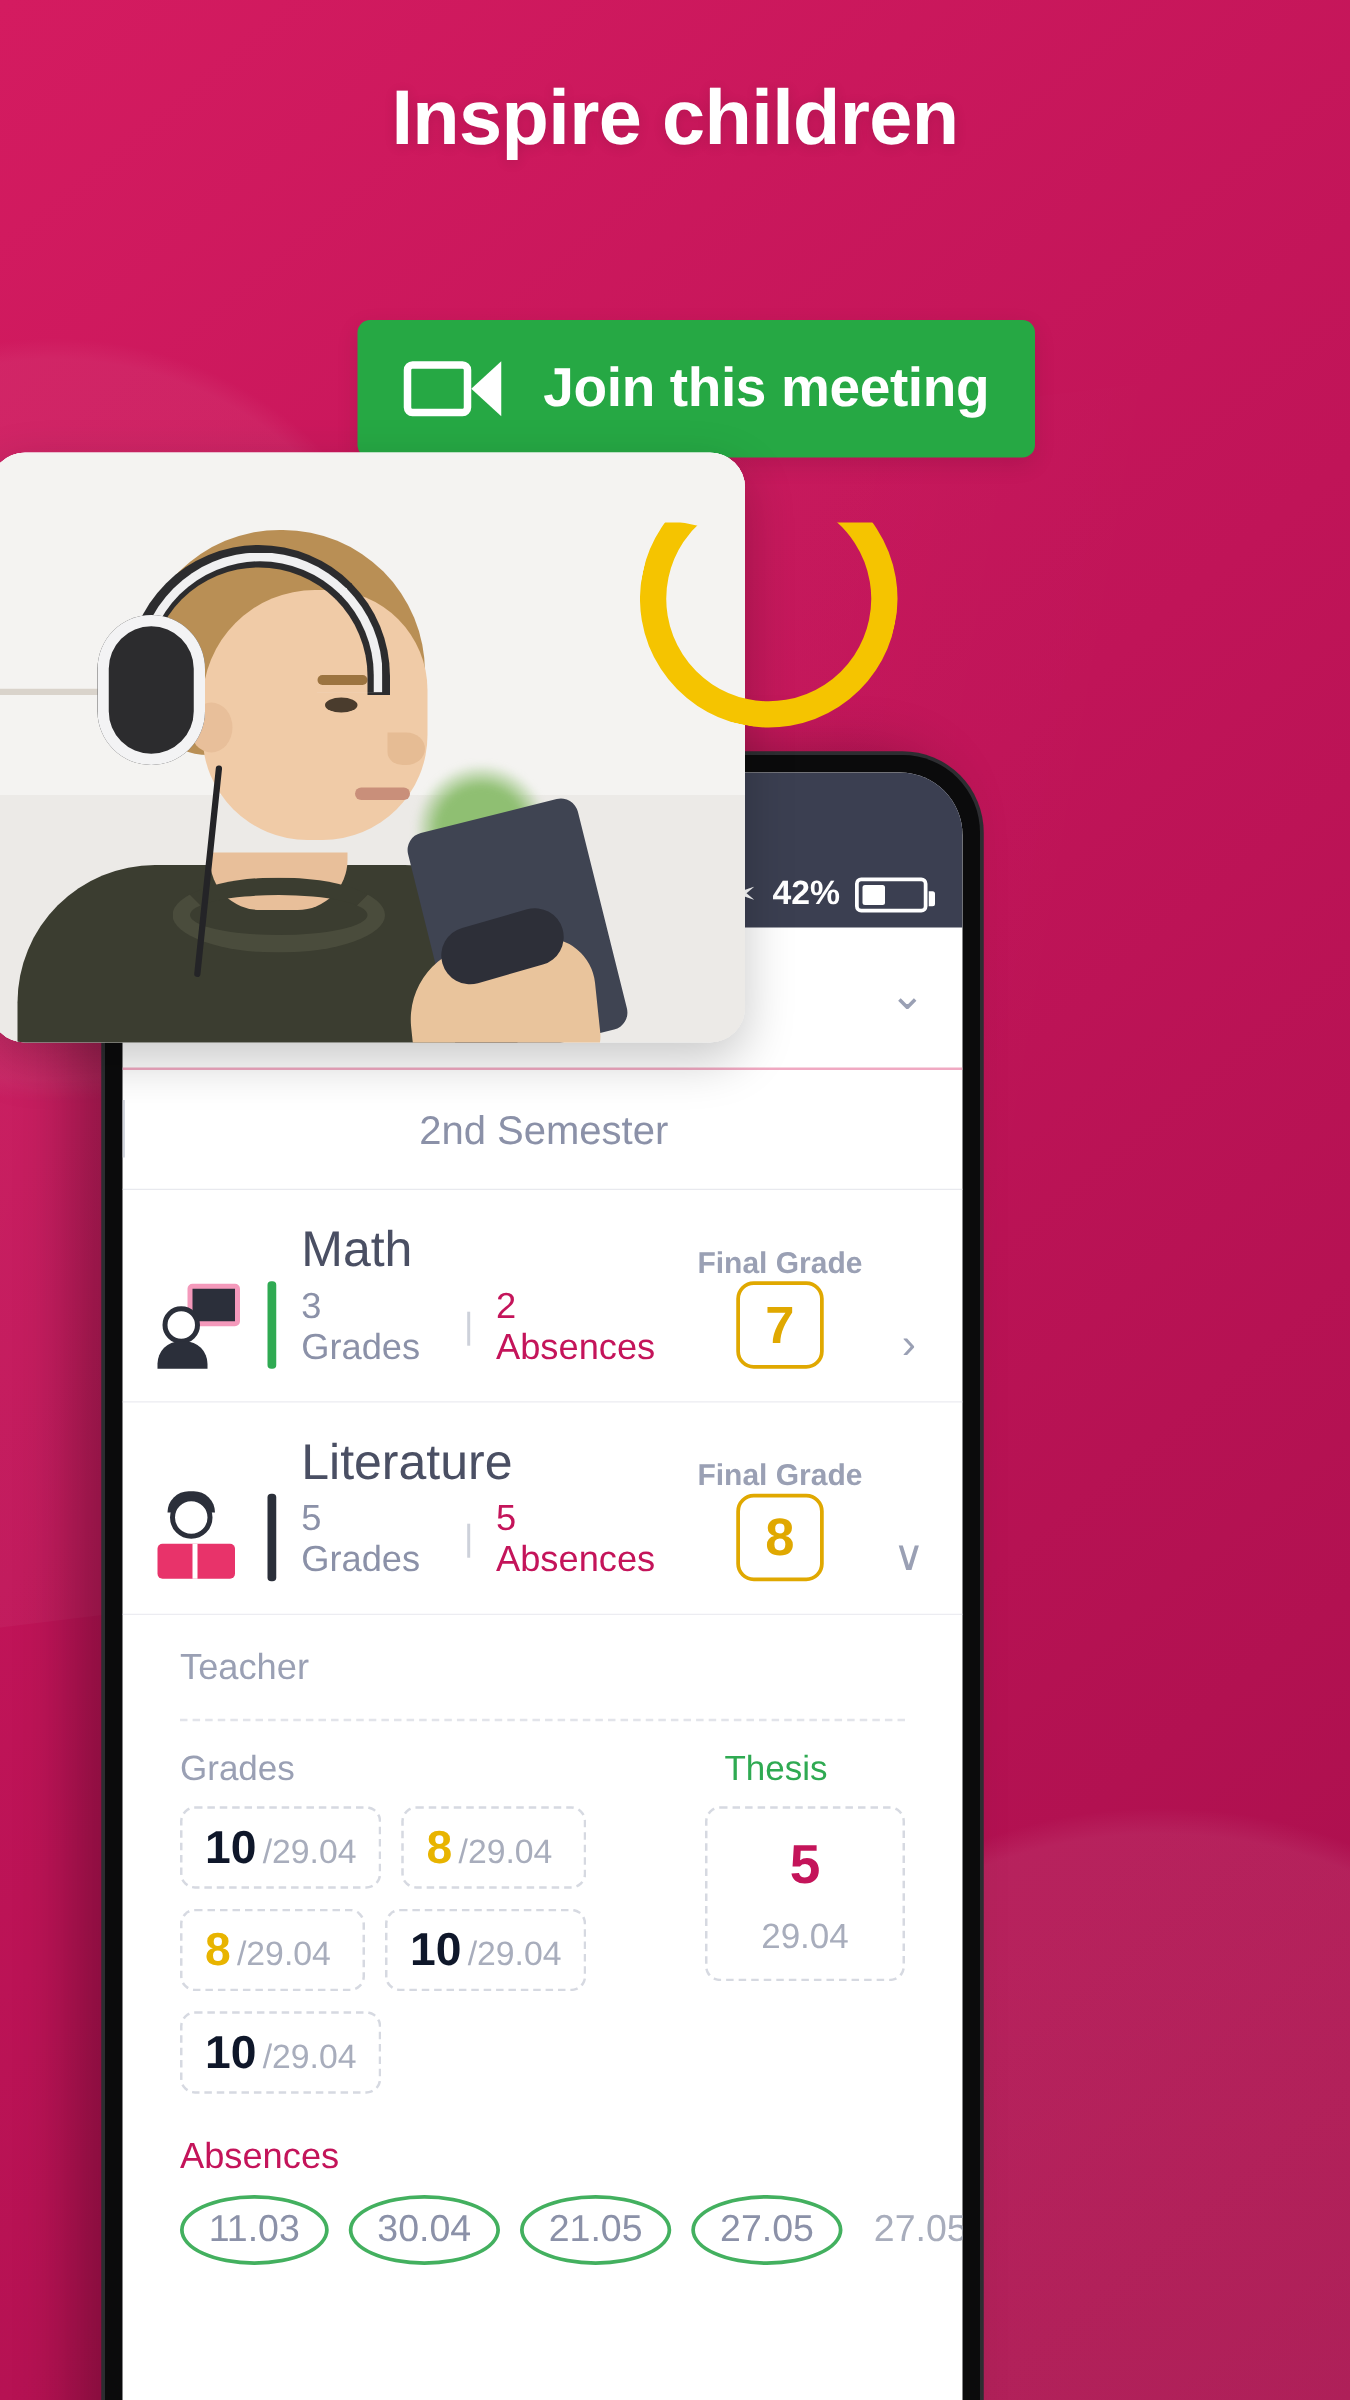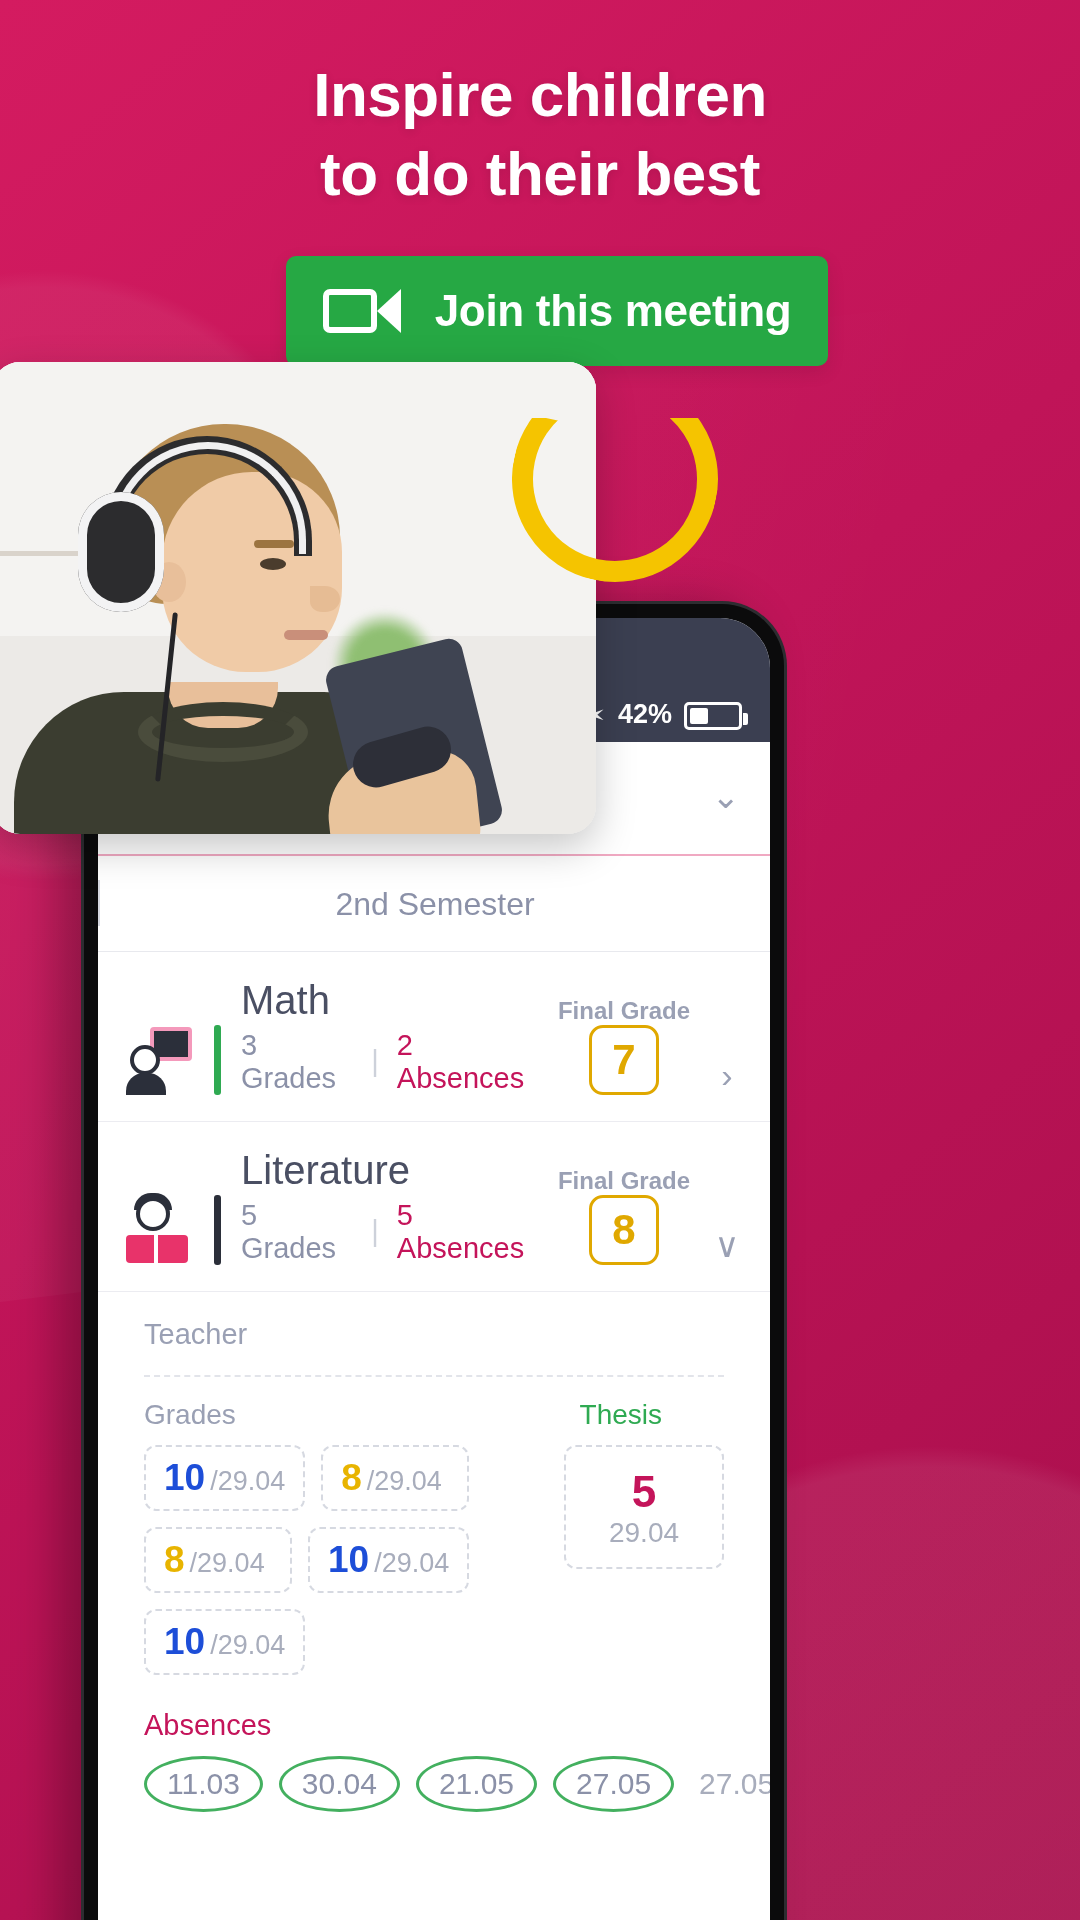--- a/index.html
+++ b/index.html
@@ -188,30 +188,30 @@
   .sec-head .th { margin-left:auto; font-size:28px; color:#2faa52; padding-right:62px; }
 
   #grades-area { display:flex; padding:14px 46px 0 46px; gap:20px; align-items:flex-start; }
   #chips { display:flex; flex-wrap:wrap; gap:16px; flex:1 1 auto; max-width:470px; }
   .chip {
     border:2.5px dashed #d6d9e1; border-radius:12px;
     padding:10px 18px; display:flex; align-items:baseline; gap:5px;
     min-width:148px;
   }
   .chip .val { font-size:37px; font-weight:bold; }
-  .chip .val.green { color:#1d4ed8; }
+  .chip .val.green { color:#0f172a; }
   .chip .val.gold  { color:#e8b400; }
   .chip .date { font-size:27px; color:#a8adbc; }
 
   #thesis {
     border:2.5px dashed #d6d9e1; border-radius:12px;
     width:160px; padding:20px 0 18px 0; text-align:center; flex:0 0 auto;
   }
   #thesis .tval { font-size:44px; font-weight:bold; color:#c4145a; }
-  #thesis .tdate { font-size:28px; color:#a8adbc; }
+  #thesis .tdate { font-size:28px; color:#a8adbc; margin-top:16px; }
 
   #abs-title { padding:34px 46px 0 46px; font-size:29px; color:#c4145a; }
   #abs-list { display:flex; gap:16px; padding:14px 46px 0 46px; align-items:center; }
   .abs {
     font-size:30px; color:#8b91a8;
     padding:8px 20px; border:3px solid #43b05f; border-radius:50%/50%;
   }
   .abs.plain { border-color:transparent; color:#a8adbc; padding-left:6px; }
 
   
@@ -274,21 +274,20 @@
 </style>
 </head>
 <body>
 
 <div id="bg">
   <div id="bg-swoosh"></div>
 </div>
 
 <h1 id="headline">
   <span>Inspire children</span>
-  <span class="l2">to do their best</span>
 </h1>
 
 <div id="cta">
   <span class="camicon">
     <span class="body"></span>
       <span class="lens"></span>
   </span>
   <span class="label">Join this meeting</span>
 </div>
 

